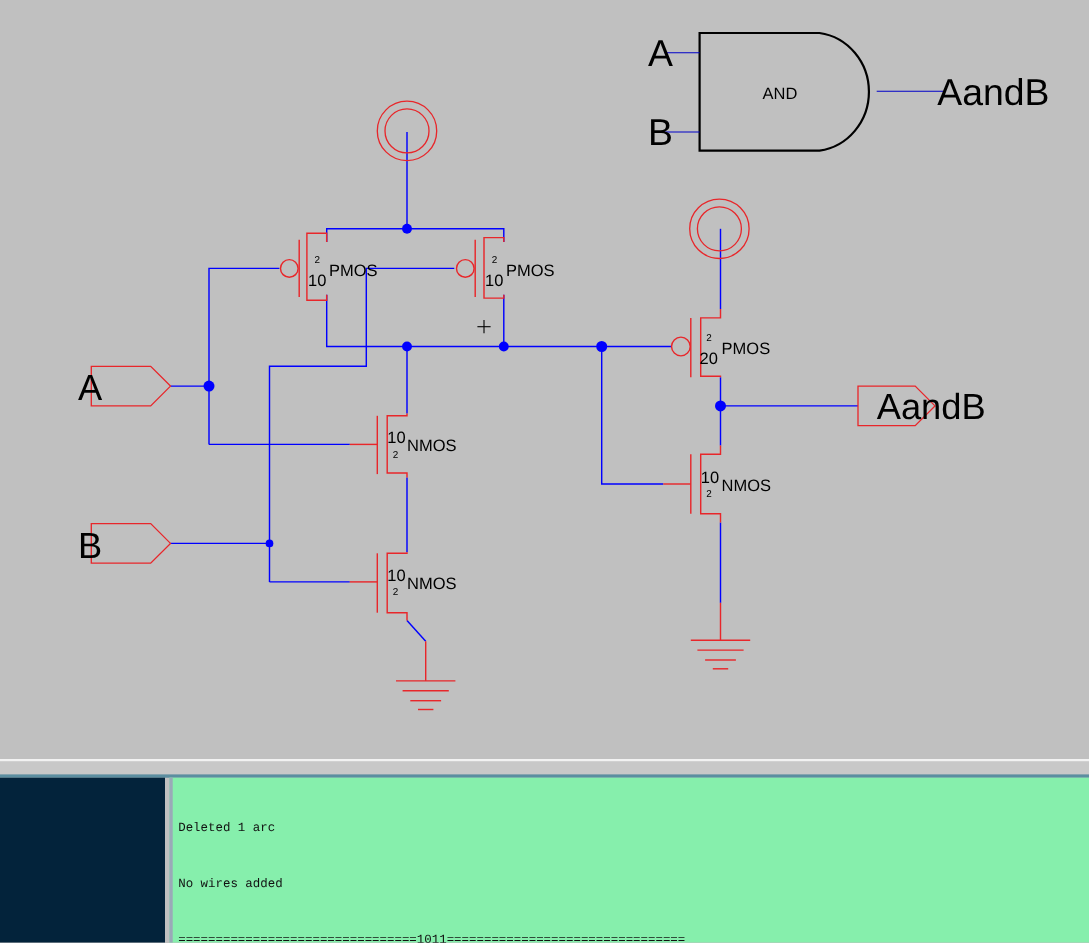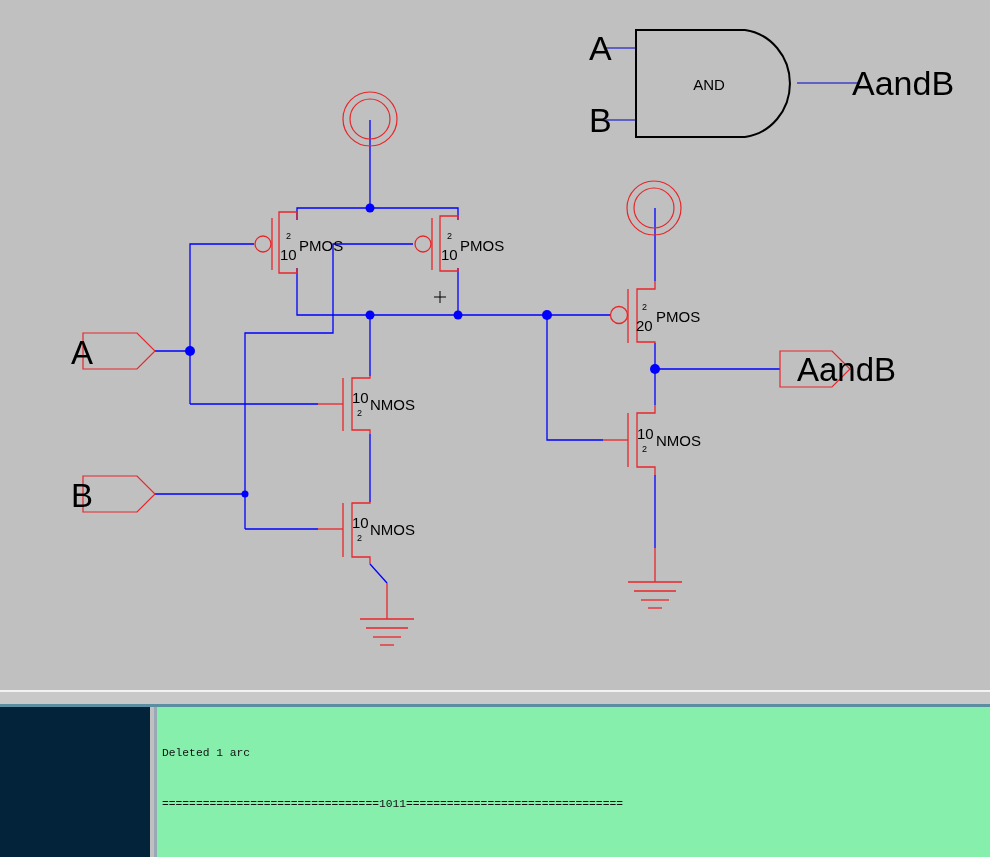--- a/index.html
+++ b/index.html
@@ -184,19 +184,20 @@
     <line x1="440" y1="291" x2="440" y2="303"></line>
   </g>
 </svg>
 </div>
 
 <div id="splitter"></div>
 <div id="splitter-edge"></div>
 <div id="left-panel"></div>
 <div id="console">
   <span class="line">Deleted 1 arc</span>
+  <span class="line">No wires added</span>
   <span class="line">================================1011================================</span>
   
   
   
   
   
 </div>
 
 </body></html>

